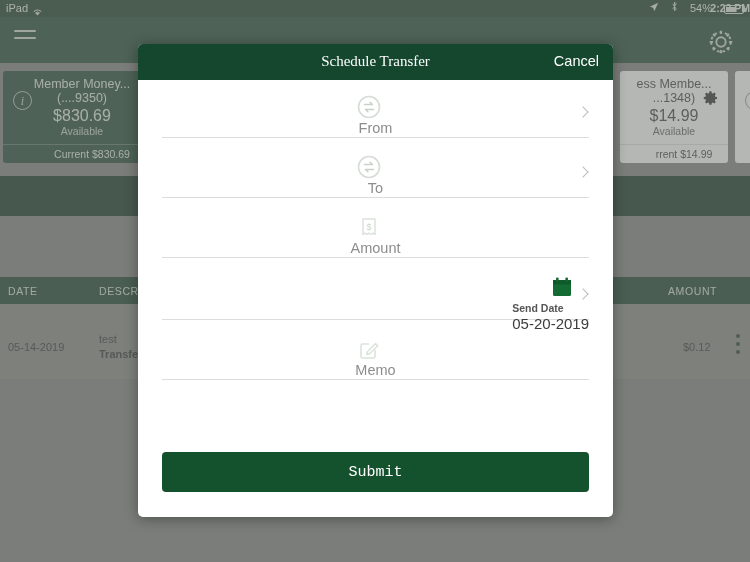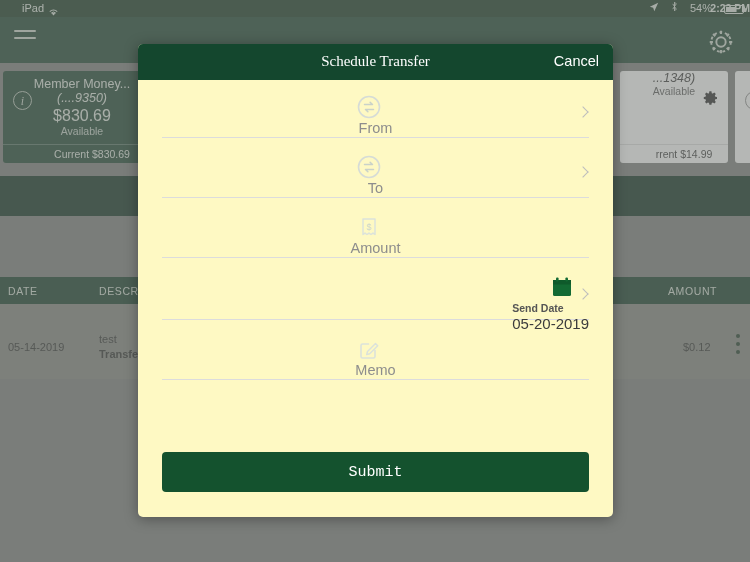--- a/index.html
+++ b/index.html
@@ -12,21 +12,21 @@
   #screen { position: relative; width: 750px; height: 562px; overflow: hidden; }
 
   
   #app-bg { position: absolute; inset: 0; }
 
   .statusbar {
     position: absolute; top: 0; left: 0; width: 750px; height: 17px;
     background: #14361f; color: #e9efe9;
     font-size: 11px; line-height: 17px;
   }
-  .sb-left { position: absolute; left: 6px; top: 0; display: flex; align-items: center; gap: 4px; margin-left: 16px; }
+  .sb-left { position: absolute; left: 6px; top: 0; display: flex; align-items: center; gap: 4px; }
   .sb-center { position: absolute; left: 0; width: 750px; text-align: right; font-weight: bold; font-size: 10.5px; }
   .sb-right { position: absolute; right: 6px; top: 0; display: flex; align-items: center; gap: 12px; }
   .wifi-ico { display: inline-block; width: 11px; height: 10px; position: relative; top: 1px; }
   .battery {
     display: inline-block; width: 20px; height: 9px; border: 1px solid #dfe7df;
     border-radius: 2px; position: relative; top: 1px;
   }
   .battery::after {
     content: ""; position: absolute; right: -3px; top: 2px; width: 2px; height: 4px;
     background: #dfe7df; border-radius: 0 1px 1px 0;
@@ -48,21 +48,21 @@
   .acct-card {
     position: absolute; top: 8px; height: 92px; border-radius: 3px;
     overflow: hidden; font-size: 12px;
   }
   .card-dark { background: #1c4430; color: #e2eae2; }
   .card-light { background: #ffffff; color: #3b3b3b; }
   .card-1 { left: 3px; width: 158px; }
   .card-2 { left: 620px; width: 108px; }
   .card-3 { left: 735px; width: 60px; }
   .acct-name { text-align: center; padding-top: 6px; font-size: 12.5px; white-space: nowrap; }
-  .acct-num { text-align: center; font-size: 12.5px; font-style: italic; }
+  .acct-num { text-align: center; font-size: 12.5px; }
   .acct-bal { text-align: center; font-size: 16px; padding-top: 2px; }
   .acct-sub { text-align: center; font-size: 10.5px; opacity: .85; }
   .acct-footer {
     position: absolute; bottom: 0; left: 0; right: 0; height: 19px;
     line-height: 19px; text-align: center; font-size: 10.5px;
     border-top: 1px solid rgba(255,255,255,.25);
     padding-left: 20px;
   }
   .card-light .acct-footer { border-top: 1px solid rgba(0,0,0,.12); }
   .info-ico {
@@ -92,21 +92,21 @@
   .td { position: absolute; font-size: 11px; color: #2d2f2d; }
   .dots { position: absolute; right: 10px; top: 30px; width: 4px; cursor: pointer; }
   .dots i { display: block; width: 4px; height: 4px; border-radius: 50%; background: #1f3a28; margin-bottom: 4px; }
 
   
   #scrim { position: absolute; inset: 0; background: rgba(120,124,120,.55); }
 
   
   #modal {
     position: absolute; left: 138px; top: 44px; width: 475px; height: 473px;
-    background: #fef9c3; border-radius: 5px;
+    background: #ffffff; border-radius: 5px;
     box-shadow: 0 2px 14px rgba(0,0,0,.35);
     overflow: hidden;
   }
   .modal-head {
     position: relative; height: 36px; background: #14472e; color: #ffffff;
   }
   .modal-title {
     position: absolute; left: 0; right: 0; top: 9px; text-align: center;
     font-family: "Liberation Serif", serif; font-size: 15px;
   }
@@ -204,21 +204,23 @@
         <div class="acct-sub">Available</div>
         <div class="acct-footer">Current $830.69</div>
       </div>
       <div class="acct-card card-light card-2">
         <div class="card-gear">
           <svg viewBox="0 0 24 24" width="18" height="18">
             <path fill="#2b2b2b" d="M12 8.2a3.8 3.8 0 1 0 0 7.6 3.8 3.8 0 0 0 0-7.6zm0 6a2.2 2.2 0 1 1 0-4.4 2.2 2.2 0 0 1 0 4.4z"></path>
             <path fill="#2b2b2b" d="M20 13.4v-2.8l-2.3-.4a6 6 0 0 0-.6-1.5l1.3-1.9-2-2-1.9 1.3a6 6 0 0 0-1.5-.6L12.6 3h-2.8l-.4 2.5a6 6 0 0 0-1.5.6L6 4.8l-2 2 1.3 1.9a6 6 0 0 0-.6 1.5L2.4 10.6v2.8l2.3.4a6 6 0 0 0 .6 1.5L4 17.2l2 2 1.9-1.3a6 6 0 0 0 1.5.6l.4 2.5h2.8l.4-2.5a6 6 0 0 0 1.5-.6l1.9 1.3 2-2-1.3-1.9a6 6 0 0 0 .6-1.5z"></path>
           </svg>
         </div>
+        <div class="acct-name">ess Membe...</div>
         <div class="acct-num">...1348)</div>
+        <div class="acct-bal">$14.99</div>
         <div class="acct-sub">Available</div>
         <div class="acct-footer">rrent $14.99</div>
       </div>
       <div class="acct-card card-light card-3">
         <div class="card-circ"></div>
       </div>
     </div>
 
     <div class="green-band"></div>
 

